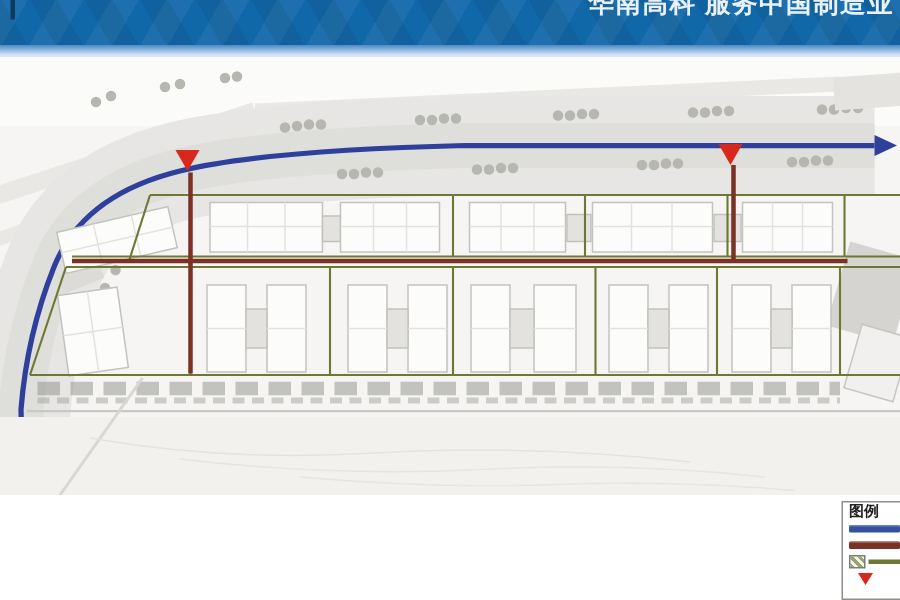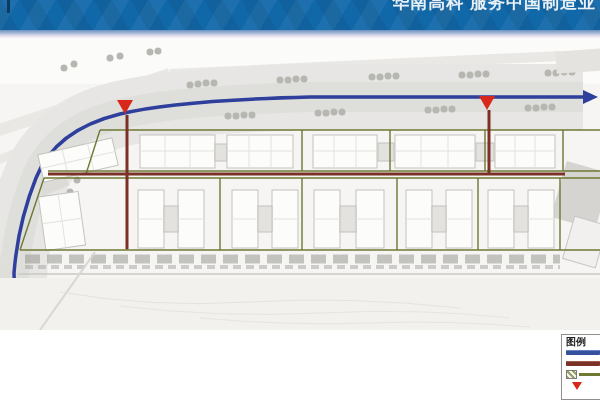--- a/index.html
+++ b/index.html
@@ -1,17 +1,17 @@
 <!DOCTYPE html>
 <html><head>
 <meta charset="utf-8">
 <style>
   html,body{margin:0;padding:0;width:600px;height:400px;overflow:hidden;
     font-family:"Liberation Sans","DejaVu Sans",sans-serif;background:#fff;}
-  .stage{position:relative;width:600px;height:400px;overflow:hidden;background:#f9a8d4;}
+  .stage{position:relative;width:600px;height:400px;overflow:hidden;background:#3b82f6;}
 
   
   .header{position:absolute;left:0;top:0;width:600px;height:30px;background:#1168a9;
     background-image:
       repeating-linear-gradient(120deg, rgba(255,255,255,.05) 0 16px, rgba(255,255,255,0) 16px 32px),
       repeating-linear-gradient(60deg, rgba(0,0,0,.07) 0 16px, rgba(0,0,0,0) 16px 32px);}
   .header-fade{position:absolute;left:0;top:30px;width:600px;height:9px;
     background:linear-gradient(#4f8cba, #e8eef4 70%, #ffffff);opacity:.85;}
   .header-slogan{position:absolute;top:-9px;right:4px;color:#e9f1f7;font-size:17px;
     letter-spacing:1px;font-weight:bold;white-space:nowrap;}

